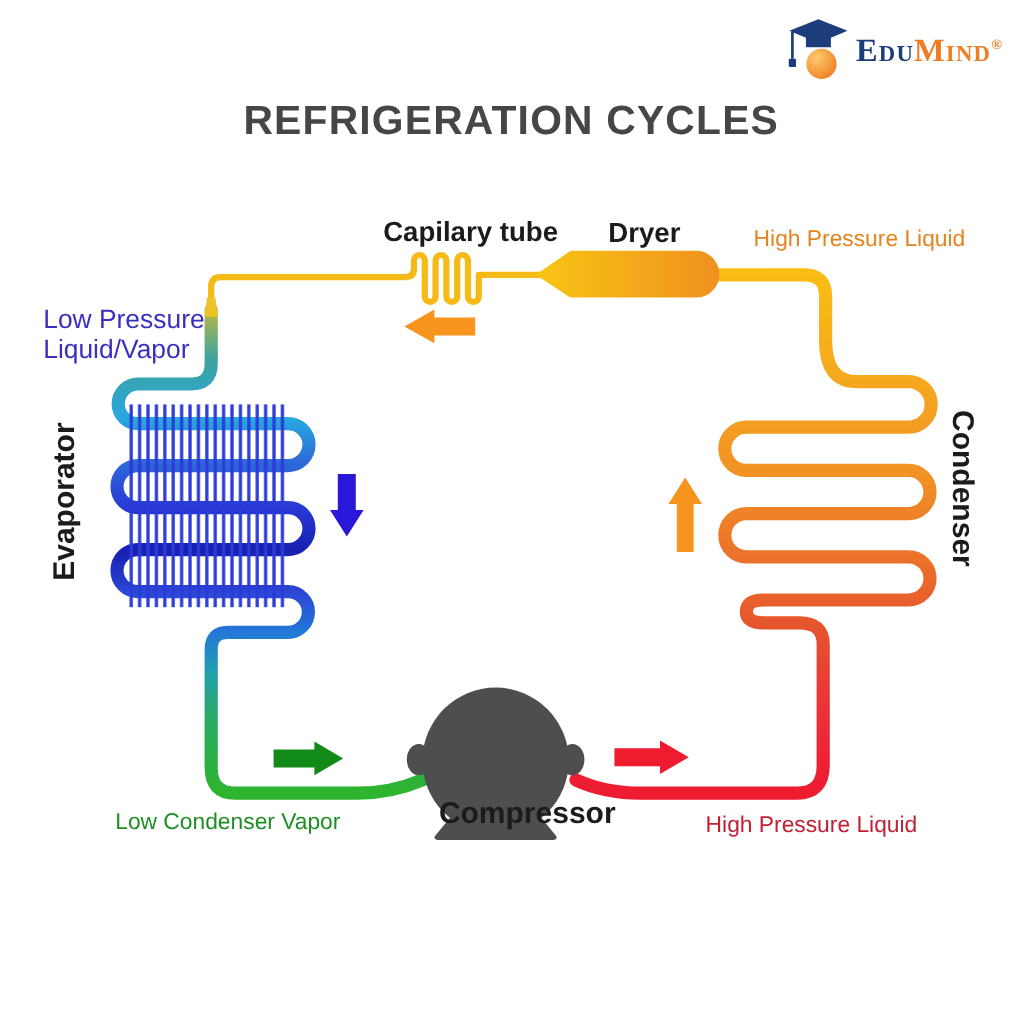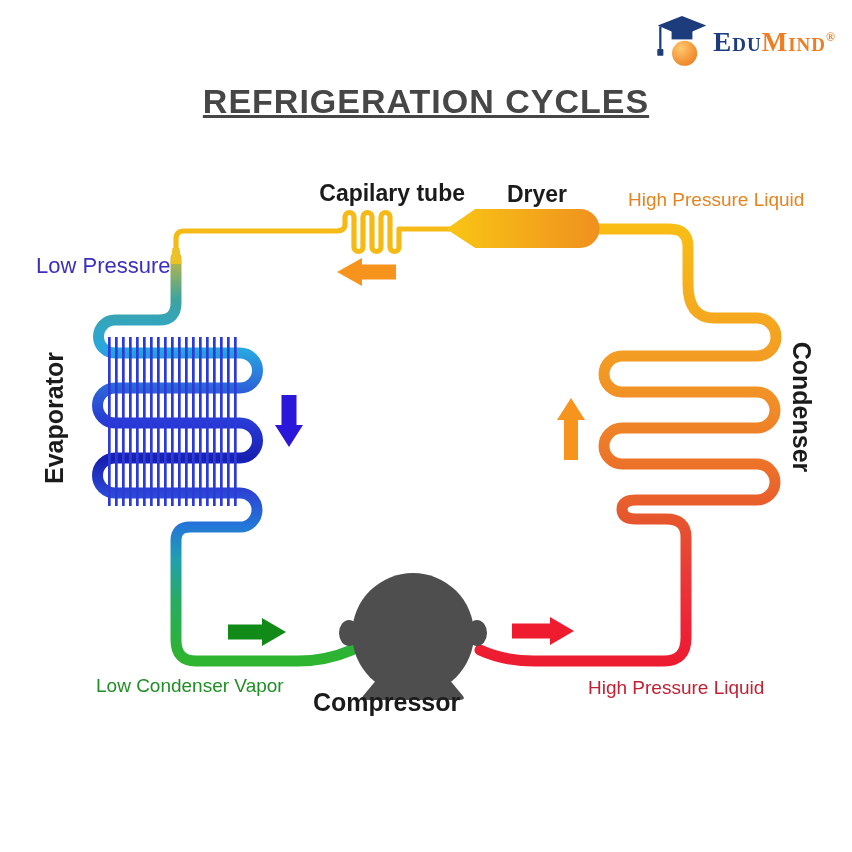--- a/index.html
+++ b/index.html
@@ -1,33 +1,33 @@
 <!DOCTYPE html>
 <html><head>
 <meta charset="utf-8">
 <style>
   html,body{margin:0;padding:0;background:#fff;}
   #stage{position:relative;width:852px;height:851px;background:#ffffff;overflow:hidden;
          font-family:"Liberation Sans",sans-serif;}
   #pipes{position:absolute;left:0;top:0;}
   .lbl{position:absolute;white-space:nowrap;}
   .title{left:0;top:82px;width:852px;text-align:center;font-size:34px;font-weight:bold;
-         color:#464646;letter-spacing:1px;text-decoration:underline;}
+         color:#464646;letter-spacing:1px;}
   .comp-lbl{font-weight:bold;color:#1b1b1b;}
   .cap-lbl{left:255px;top:180px;width:210px;text-align:right;font-size:23px;}
   .dryer-lbl{left:472px;top:181px;width:130px;text-align:center;font-size:23px;}
   .hpl-lbl{left:628px;top:189px;font-size:19px;color:#e5831e;}
   .lplv-lbl{left:36px;top:253px;font-size:22px;color:#3b2fc0;line-height:25px;}
   .evap-lbl{left:-30px;top:403px;width:170px;height:30px;text-align:center;font-size:25px;
             transform:rotate(-90deg);}
   .cond-lbl{left:721px;top:392px;width:160px;height:30px;text-align:center;font-size:25px;
             transform:rotate(90deg);}
   .lpv-lbl{left:96px;top:675px;font-size:19px;color:#1f8f25;}
   .hpv-lbl{left:588px;top:677px;font-size:19px;color:#c22133;}
-  .compr-lbl{left:313px;top:688px;width:200px;text-align:left;font-size:25px;}
+  .compr-lbl{left:313px;top:664px;width:200px;text-align:right;font-size:25px;}
   .logo{position:absolute;top:14px;right:16px;display:flex;align-items:center;gap:5px;}
   .logo-text{font-family:"Liberation Serif",serif;font-weight:bold;font-size:27px;
              font-variant:small-caps;letter-spacing:1px;}
   .logo-edu{color:#1d3c7c;}
   .logo-mind{color:#ee7d23;}
   .logo-reg{font-size:12px;color:#ee7d23;vertical-align:super;font-variant:normal;}
 </style>
 </head>
 <body>
 
@@ -122,20 +122,21 @@
   <div class="lbl title">REFRIGERATION CYCLES</div>
 
   <div class="lbl comp-lbl cap-lbl">Capilary tube</div>
 
   <div class="lbl comp-lbl dryer-lbl">Dryer</div>
 
   <div class="lbl hpl-lbl">High Pressure Liquid</div>
 
   <div class="lbl lplv-lbl">
     <div>Low Pressure</div>
+    <div>Liquid/Vapor</div>
   </div>
 
   <div class="lbl comp-lbl evap-lbl">Evaporator</div>
 
   <div class="lbl comp-lbl cond-lbl">Condenser</div>
 
   <div class="lbl lpv-lbl">Low Condenser Vapor</div>
 
   <div class="lbl hpv-lbl">High Pressure Liquid</div>
 

